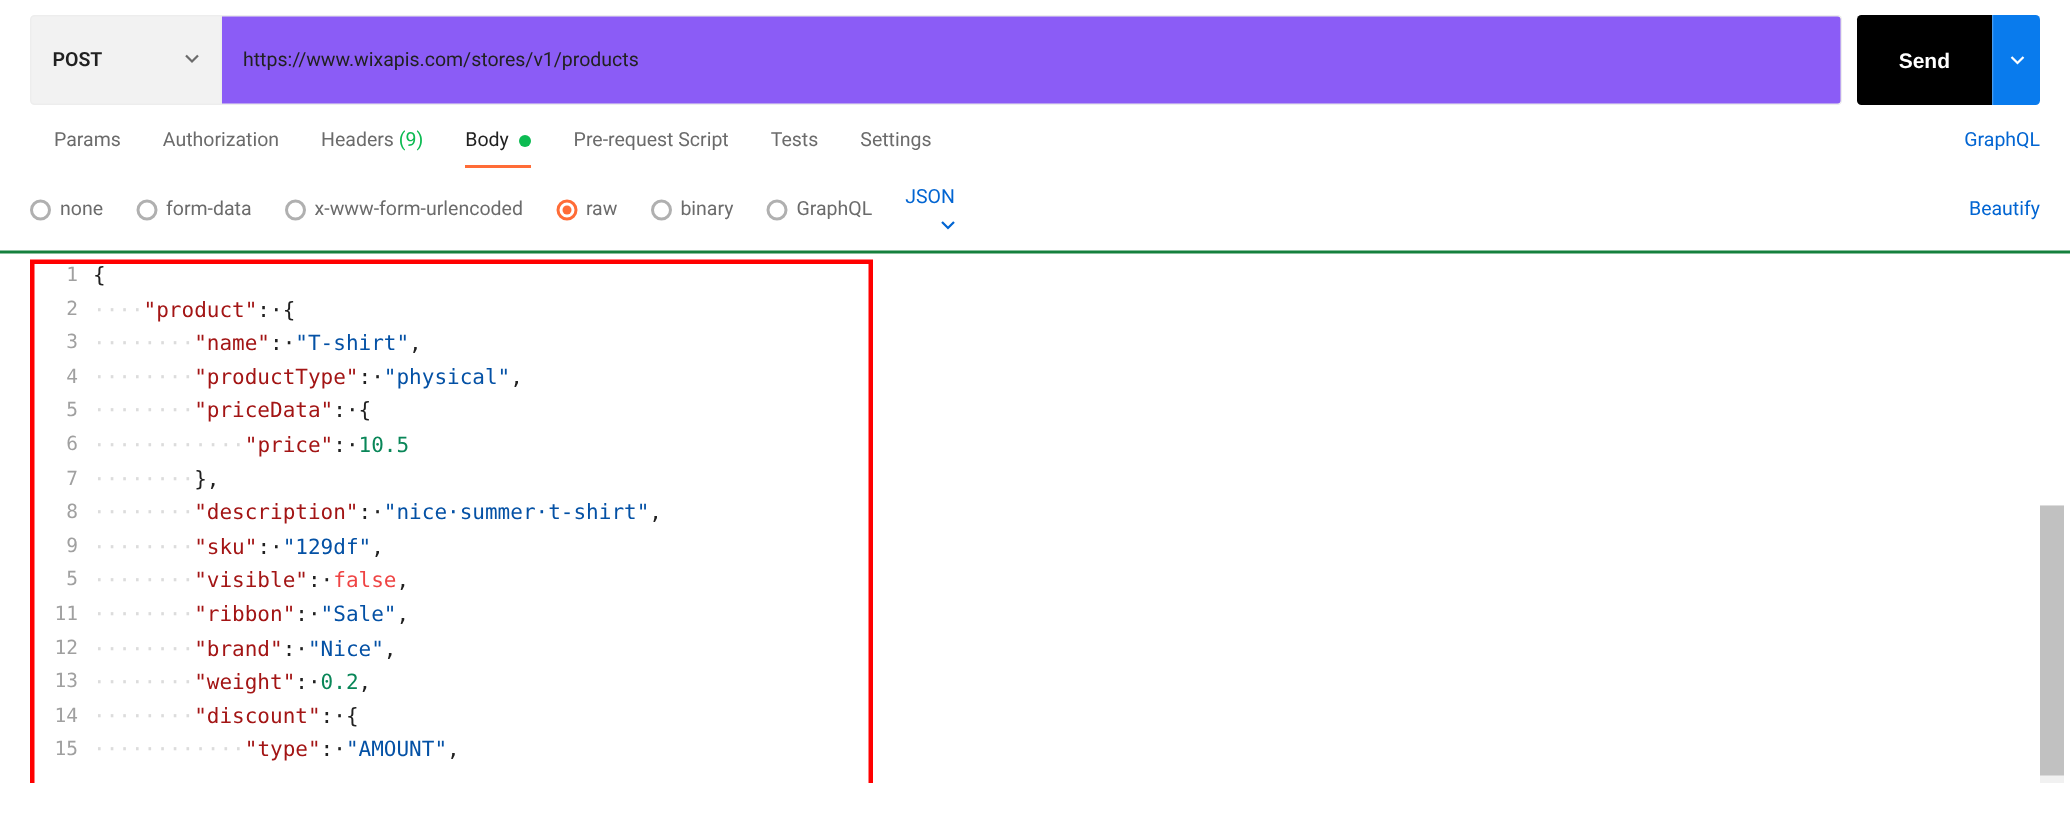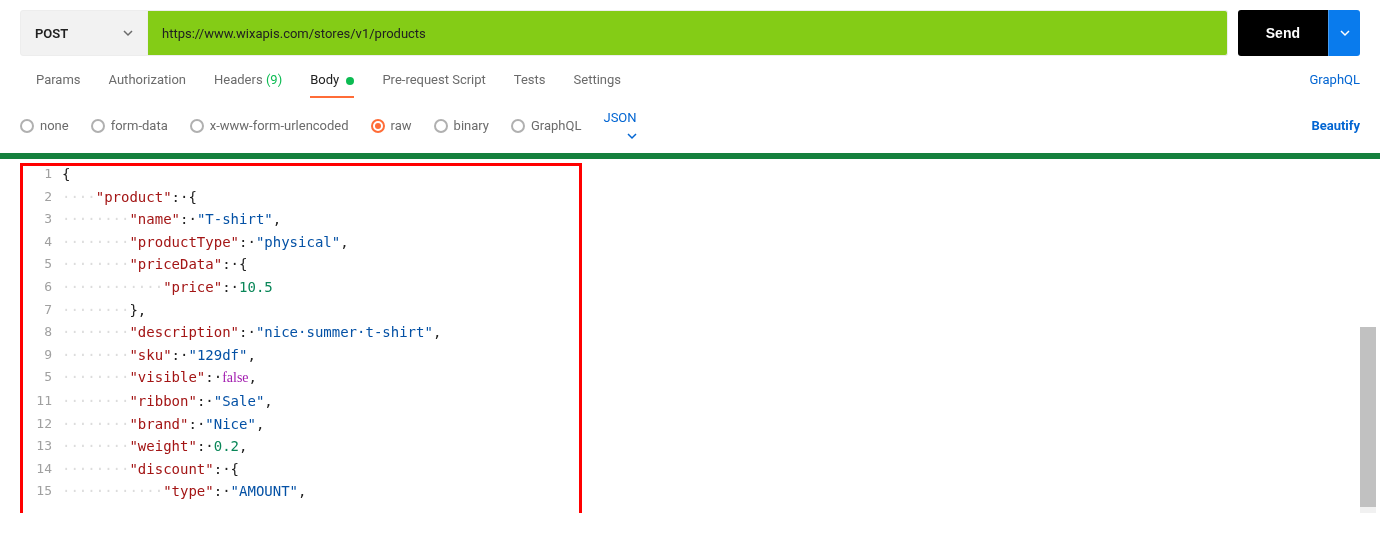--- a/index.html
+++ b/index.html
@@ -1,51 +1,51 @@
 <!DOCTYPE html>
 <html><head>
 <meta charset="utf-8">
 <style>
 * { box-sizing: border-box; margin: 0; padding: 0; }
 body { font-family: -apple-system, BlinkMacSystemFont, "Segoe UI", Roboto, Arial, sans-serif; font-size: 13px; color: #212121; background: #fff; width: 1380px; }
-.request-bar { display: flex; gap: 0; padding: 10px 20px 0 20px; align-items: stretch; height: 56px; }
+.request-bar { display: flex; gap: 0; padding: 10px 20px 0 20px; align-items: stretch; height: 70px; }
 .method-select { display: flex; align-items: center; justify-content: space-between; width: 128px; padding: 0 14px; background: #f2f2f2; border: 1px solid #ededed; border-radius: 3px 0 0 3px; font-weight: 600; font-size: 13px; cursor: pointer; }
 .method-select .chev { color: #6b6b6b; }
-.url-input { flex: 1; padding: 0 14px; background: #84cc16; border: 1px solid #ededed; border-left: none; border-radius: 0 3px 3px 0; font-size: 13px; color: #212121; display: flex; align-items: center; }
+.url-input { flex: 1; padding: 0 14px; background: #8b5cf6; border: 1px solid #ededed; border-left: none; border-radius: 0 3px 3px 0; font-size: 13px; color: #212121; display: flex; align-items: center; }
 .send-group { display: flex; margin-left: 10px; }
 .send-btn { background: #000000; color: #fff; border: none; padding: 0 28px; font-size: 14px; font-weight: 600; border-radius: 3px 0 0 3px; cursor: pointer; }
 .send-more { background: #097bed; color: #fff; border: none; border-left: 1px solid rgba(255,255,255,0.25); width: 32px; border-radius: 0 3px 3px 0; cursor: pointer; display:flex; align-items:center; justify-content:center; }
 .tabs-row { display: flex; align-items: center; padding: 16px 20px 0 36px; gap: 28px; border-bottom: 1px solid transparent; }
 .tab { color: #6b6b6b; font-size: 13px; cursor: pointer; padding-bottom: 10px; position: relative; }
 .tab.active { color: #212121; }
 .tab.active::after { content:""; position:absolute; left:0; right:0; bottom:-1px; height:2px; background:#ff6c37; }
 .tab .count { color: #0cbb52; }
 .tab .dot { display:inline-block; width:8px; height:8px; background:#0cbb52; border-radius:50%; margin-left:4px; vertical-align:middle; }
 .tabs-spacer { flex: 1; }
 .cookies-link { color: #0265d2; font-size: 13px; cursor: pointer; padding-bottom: 10px; }
-.body-types { display: flex; align-items: center; padding: 12px 20px; gap: 22px; border-bottom: 6px solid #15803d; }
+.body-types { display: flex; align-items: center; padding: 12px 20px; gap: 22px; border-bottom: 2px solid #15803d; }
 .radio-item { display: flex; align-items: center; gap: 6px; color: #6b6b6b; font-size: 13px; cursor: pointer; }
 .radio { width: 14px; height: 14px; border: 2px solid #b0b0b0; border-radius: 50%; display: inline-block; position: relative; }
 .radio.checked { border-color: #ff6c37; }
 .radio.checked::after { content:""; position:absolute; inset:2px; background:#ff6c37; border-radius:50%; }
 .json-select { color: #0265d2; font-size: 13px; cursor: pointer; display:flex; align-items:flex-end; gap:6px;flex-direction:column; }
 .types-spacer { flex: 1; }
-.beautify { color: #0265d2; font-size: 13px; cursor: pointer; font-weight: bold; }
+.beautify { color: #0265d2; font-size: 13px; cursor: pointer; }
 .editor-wrap { position: relative; padding: 4px 20px 10px 20px; }
 .highlight-box { position: absolute; border: 3px solid #f00; pointer-events: none; left: 20px; top: 4px; width: 562px; height: 362px; z-index: 5; }
 .editor { position: relative; font-family: Consolas, Menlo, monospace; font-size: 14px; line-height: 22.6px; }
 .line { display: flex; white-space: pre; }
 .gutter { width: 42px; text-align: right; padding-right: 10px; color: #a0a0a0; user-select: none; font-size: 13px; }
 .code { flex: 1; }
 .guide { color: #dcdcdc; }
 .key { color: #a31515; }
 .punct { color: #212121; }
 .str { color: #0451a5; }
 .num { color: #098658; }
-.kw { color: #a21caf; font-family: Liberation Serif, serif; }
+.kw { color: #ef4444; }
 .scrollbar { position: absolute; right: 4px; top: 168px; width: 16px; background: #f1f1f1; bottom: 0; }
 .scroll-thumb { position: absolute; left: 0; right: 0; top: 0; height: 180px; background: #c1c1c1; }
 .chev-svg { width: 10px; height: 10px; }
 </style>
 </head>
 <body>
 
 <div class="request-bar">
   <div class="method-select">
     <span>POST</span>

